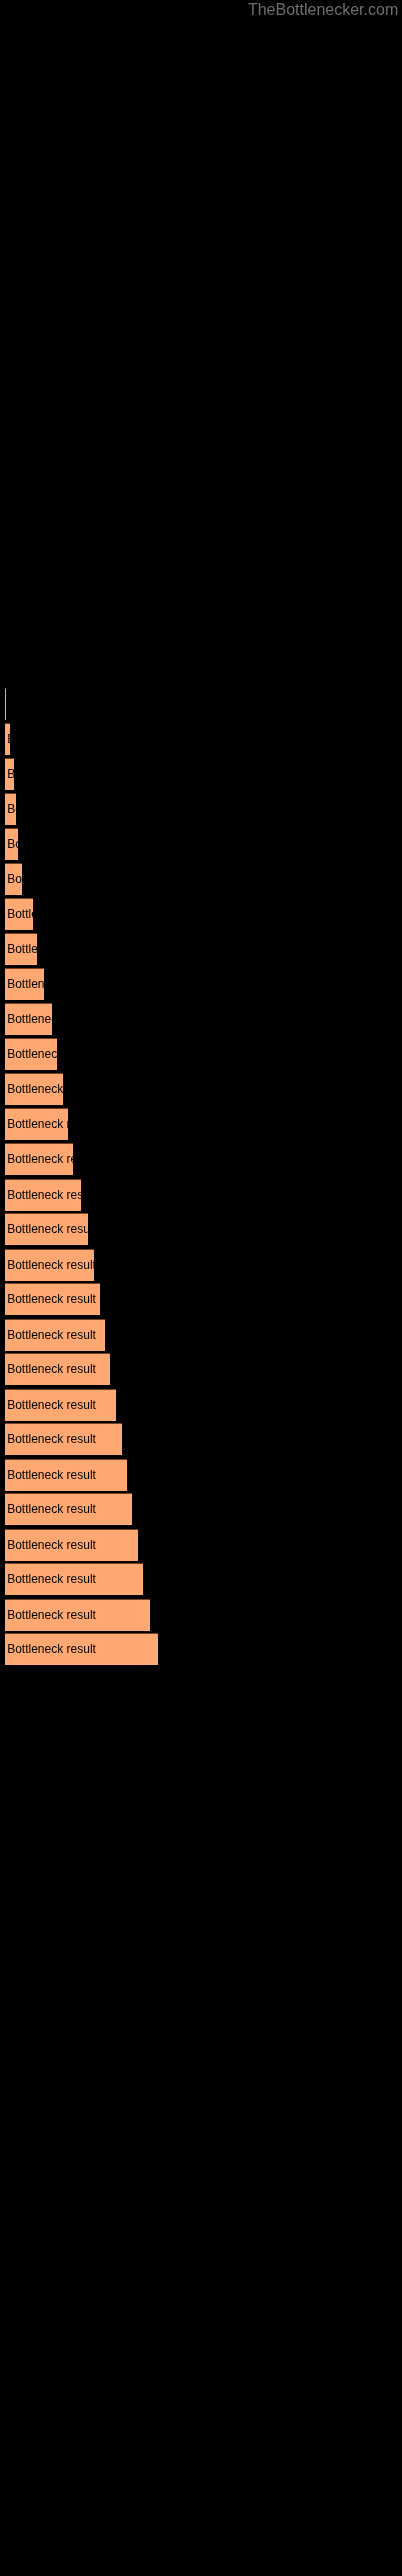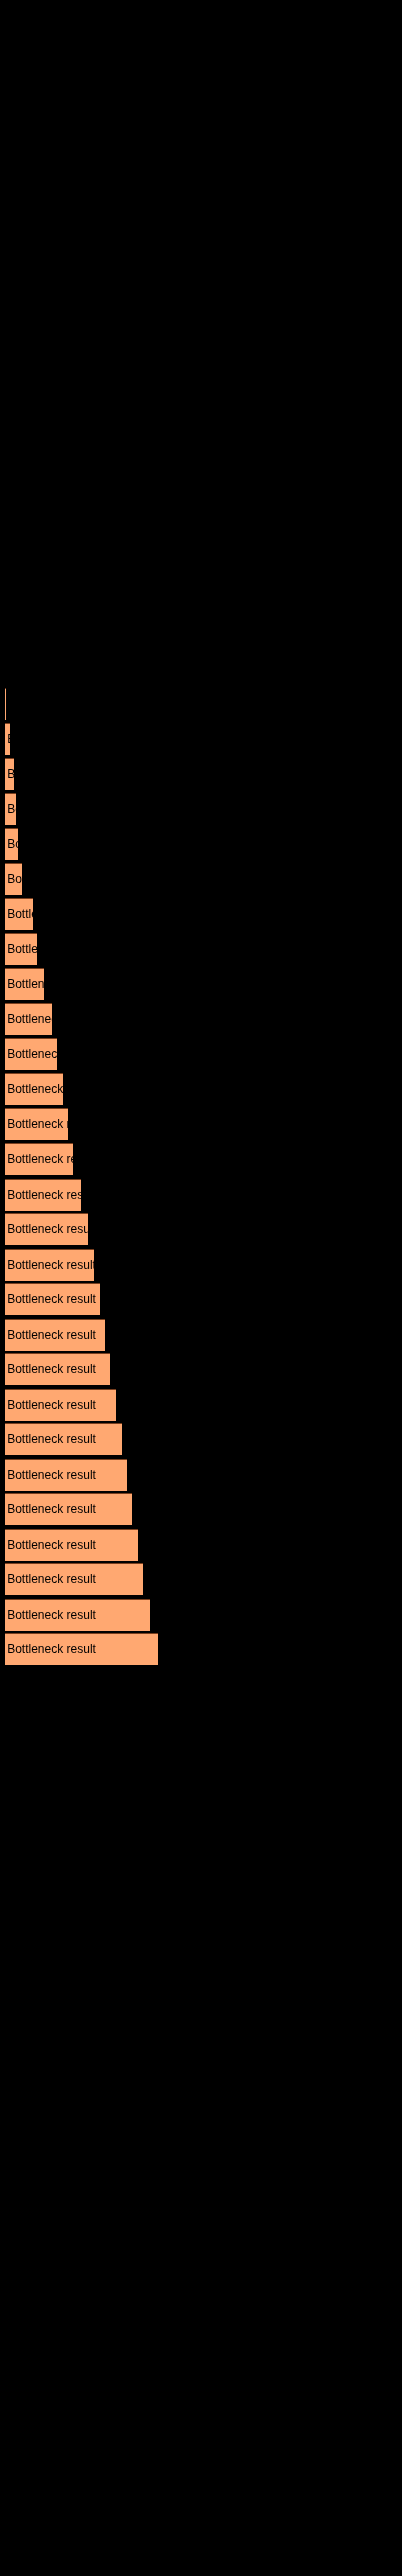--- a/index.html
+++ b/index.html
@@ -62,20 +62,23 @@
     font-family:"Liberation Sans", sans-serif;
     white-space:nowrap;
     pointer-events:none;
   }
 </style>
 </head>
 <body>
 
 <div id="page">
 
+  <div id="site-header">
+    <div id="site-title">TheBottlenecker.com</div>
+  </div>
 
   <div id="chart-area">
       <div class="bar-row" style="top: 688px; left: 4.8px; height: 32px;">
         <div class="bar" style="width: 1.6px; height: 32px; background: rgb(255, 168, 113); border-top-color: rgb(122, 63, 30);"></div>
       </div>
       <div class="bar-row" style="top: 723px; left: 4.8px; height: 32px;">
         <div class="bar" style="width: 5.6px; height: 32px; background: rgb(255, 168, 113); border-top-color: rgb(122, 63, 30);">
           <span class="bar-label" style="color: rgb(0, 0, 0);">Bottleneck result</span>
         </div>
       </div>

